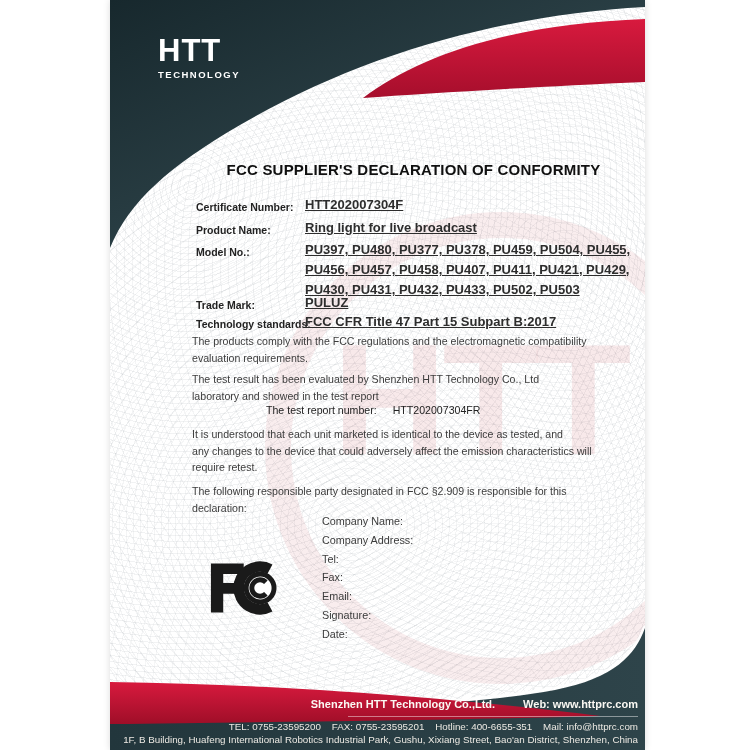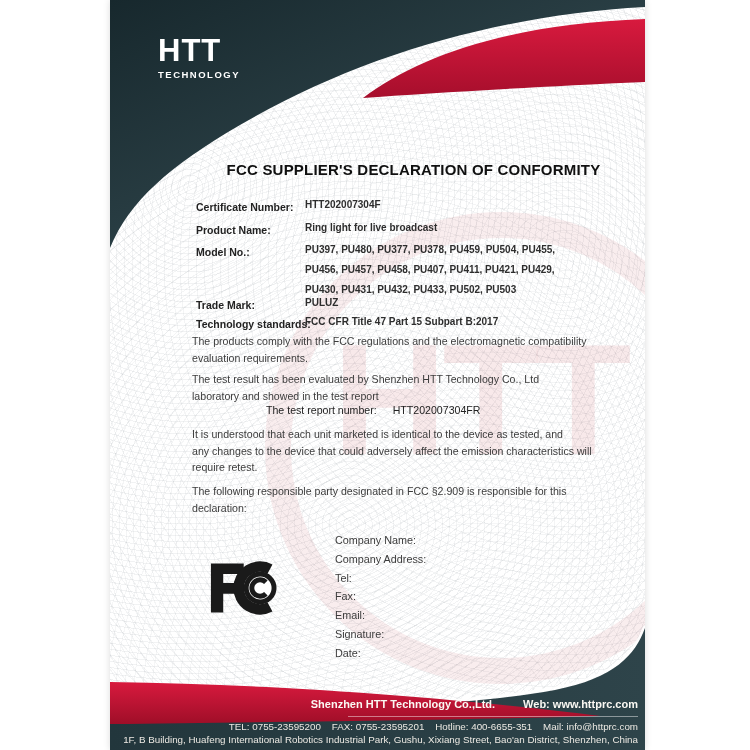--- a/index.html
+++ b/index.html
@@ -21,24 +21,24 @@
     border:26px solid rgba(198,75,86,.10);}
   .wm-text{position:absolute;left:160px;top:320px;width:420px;text-align:center;
     font-size:158px;font-weight:bold;letter-spacing:-4px;color:rgba(198,75,86,.12);line-height:1;}
   .content{position:absolute;z-index:3;left:0;top:0;width:535px;height:750px;}
   .abs{position:absolute;}
   .logo-htt{left:48px;top:33px;font-size:31px;font-weight:bold;color:#fff;letter-spacing:1px;z-index:4;}
   .logo-sub{left:48px;top:69px;font-size:9.5px;font-weight:bold;color:#fff;letter-spacing:1.5px;z-index:4;}
   .title{left:0;top:161px;width:535px;text-align:center;font-size:15px;font-weight:bold;
     color:#101010;letter-spacing:.2px;white-space:nowrap;padding-left:36px;}
   .flabel{left:86px;font-size:10.5px;font-weight:bold;color:#222;white-space:nowrap;}
-  .fvalue{left:195px;font-size:10px;font-weight:bold;color:#2d2d2d;white-space:pre-line;line-height:20px;}
+  .fvalue{left:195px;font-size:13px;font-weight:bold;color:#2d2d2d;white-space:pre-line;line-height:20px;text-decoration:underline;}
   .para{left:82px;font-size:10.6px;color:#3c3c3c;line-height:16.5px;white-space:pre-line;}
   .report{left:156px;top:404px;font-size:10.6px;font-weight:normal;color:#222;display:flex;gap:16px;white-space:nowrap;}
-  .form{left:212px;top:531px;font-size:10.8px;color:#3c3c3c;line-height:18.8px;margin-left:13px;}
+  .form{left:212px;top:512px;font-size:10.8px;color:#3c3c3c;line-height:18.8px;}
   .fcclogo{left:96px;top:558px;}
   .f-company{right:7px;top:698px;color:#faf8f3;font-size:11px;font-weight:bold;display:flex;gap:28px;
     white-space:nowrap;z-index:4;}
   .f-line{right:7px;top:716px;width:290px;height:1px;background:rgba(255,255,255,.45);z-index:4;}
   .f-contacts{right:7px;top:721px;color:#ece9e3;font-size:9.8px;white-space:pre;z-index:4;}
   .f-address{right:7px;top:734px;color:#ece9e3;font-size:9.8px;white-space:pre;z-index:4;}
 </style>
 </head>
 <body>
 

